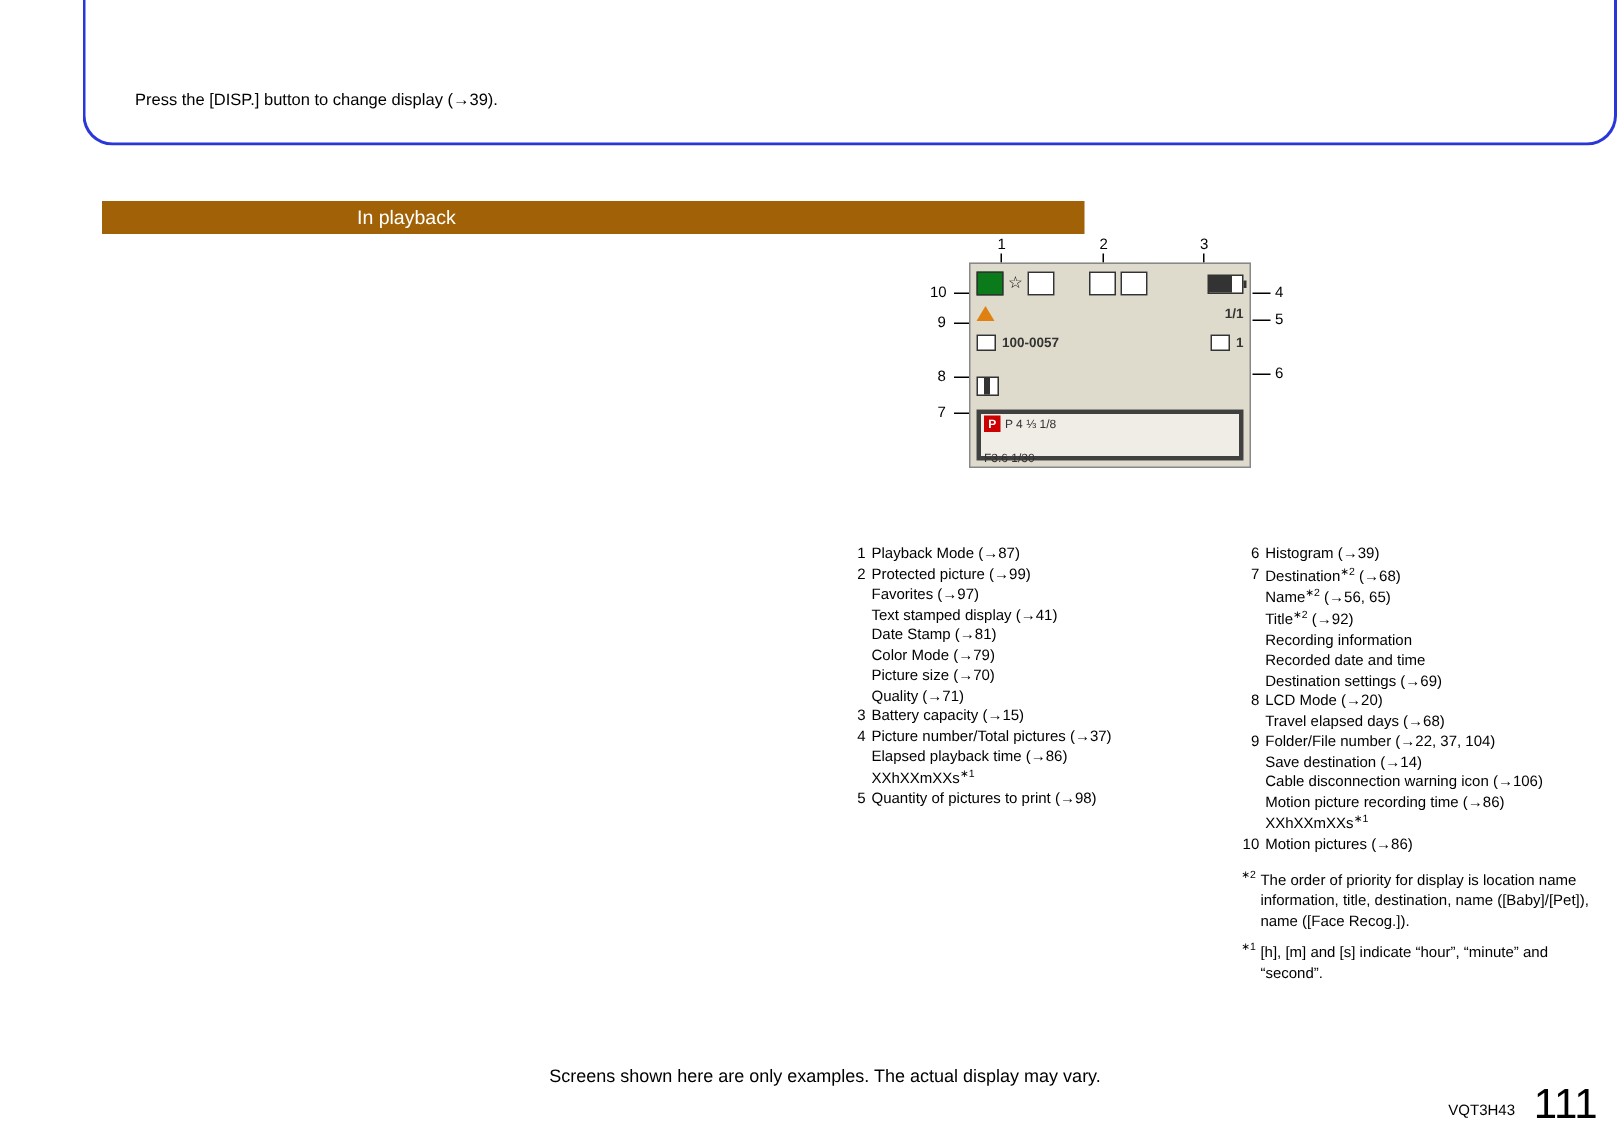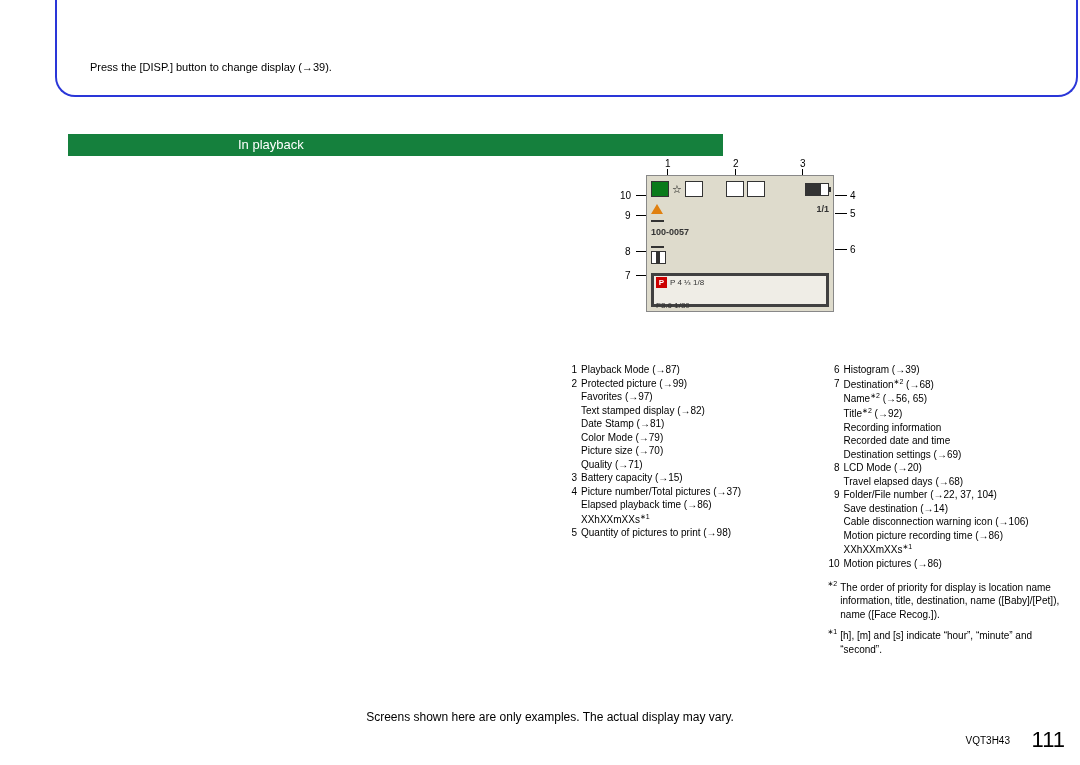--- a/index.html
+++ b/index.html
@@ -36,21 +36,21 @@
     left: 90px;
     top: 60px;
     font-size: 11px;
   }
   .section-bar {
     position: absolute;
     left: 68px;
     top: 134px;
     width: 485px;
     height: 22px;
-    background: #15803d;
+    background: #a16207;
     color: #fff;
     font-size: 13px;
     padding-left: 170px;
     line-height: 22px;
   }
   .diagram-area {
     position: absolute;
     left: 570px;
     top: 155px;
     width: 360px;
@@ -106,22 +106,22 @@
     width: 0; height: 0;
     border-left: 6px solid transparent;
     border-right: 6px solid transparent;
     border-bottom: 10px solid #e08010;
   }
   .lcd-row3 {
     position: absolute;
     left: 4px; top: 44px; right: 4px;
     height: 14px;
     display: flex;
-    gap: 4px; align-items:flex-start;
-    color:#333; font-size: 9px; font-weight:bold;flex-direction:column;
+    gap: 4px; align-items:flex-end;
+    color:#333; font-size: 9px; font-weight:bold;
   }
   .sm-box {
     width:11px; height:9px; border:1px solid #333; background:#fff;
   }
   .hist {
     position: absolute;
     left: 4px; top: 75px;
     width: 13px; height: 11px;
     border: 1px solid #333;
     background: linear-gradient(to right, #fff 0 30%, #333 30% 60%, #fff 60%);
@@ -184,21 +184,21 @@
   .doc-id {
     position: absolute;
     right: 70px;
     bottom: 18px;
     font-size: 10px;
   }
   .page-num {
     position: absolute;
     right: 15px;
     bottom: 10px;
-    font-size: 22px;
+    font-size: 28px;
     font-weight: 500;
   }
   sup { font-size: 0.7em; }
 </style>
 </head>
 <body>
 
 <div class="page">
 
   <div class="top-box"></div>
@@ -267,21 +267,21 @@
           <div class="legend-num">1</div>
           <div>
             <div>Playback Mode (→87)</div>
           </div>
         </div>
         <div class="legend-item">
           <div class="legend-num">2</div>
           <div>
             <div>Protected picture (→99)</div>
             <div>Favorites (→97)</div>
-            <div>Text stamped display (→82)</div>
+            <div>Text stamped display (→41)</div>
             <div>Date Stamp (→81)</div>
             <div>Color Mode (→79)</div>
             <div>Picture size (→70)</div>
             <div>Quality (→71)</div>
           </div>
         </div>
         <div class="legend-item">
           <div class="legend-num">3</div>
           <div>
             <div>Battery capacity (→15)</div>

